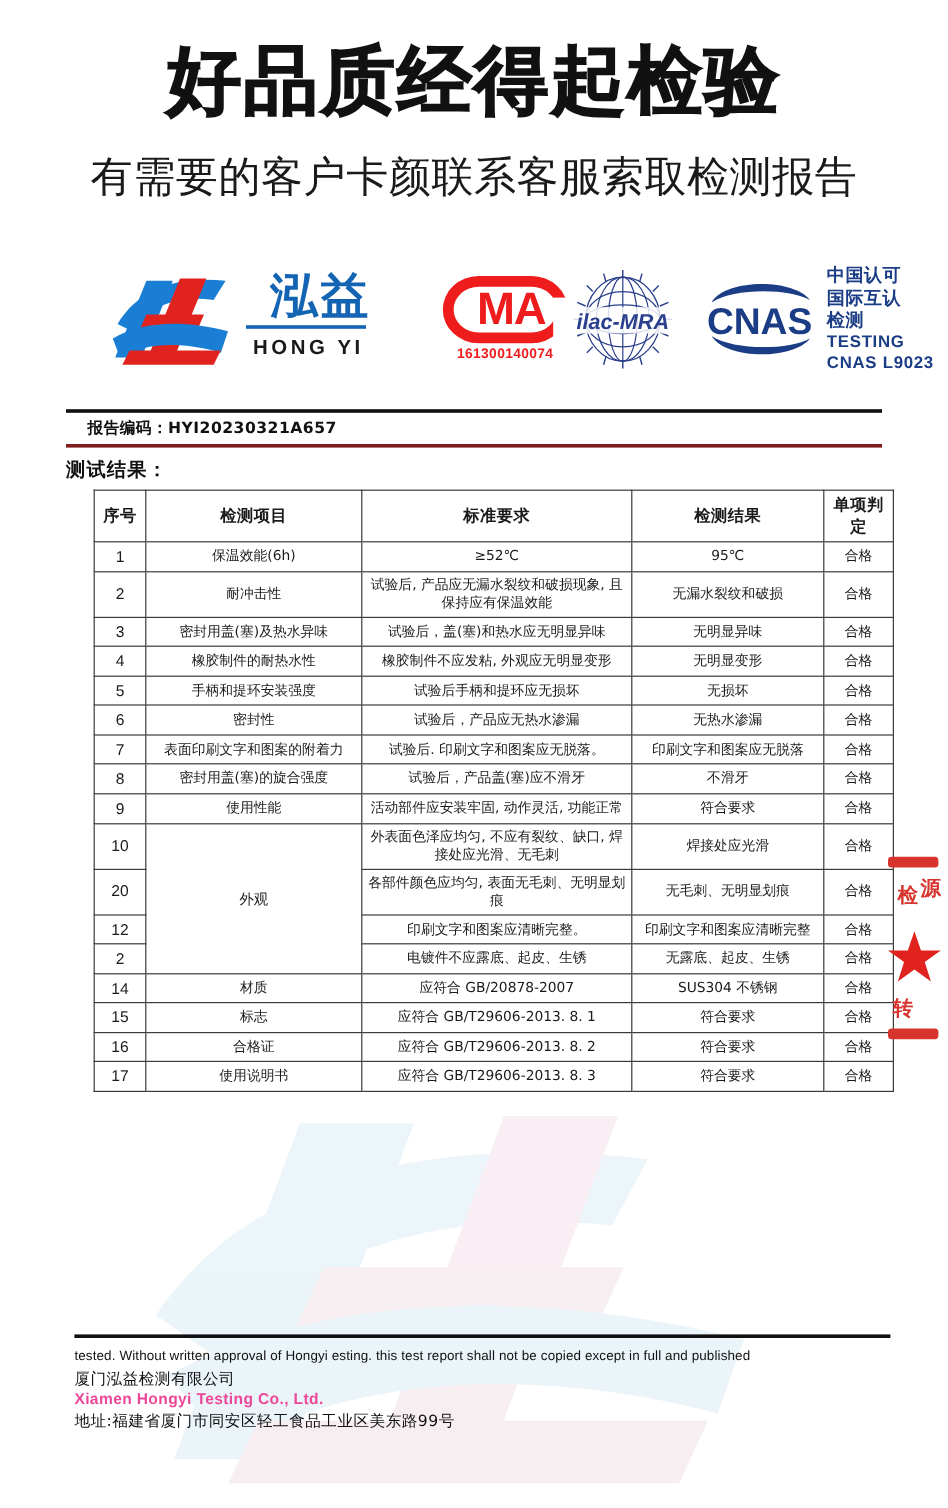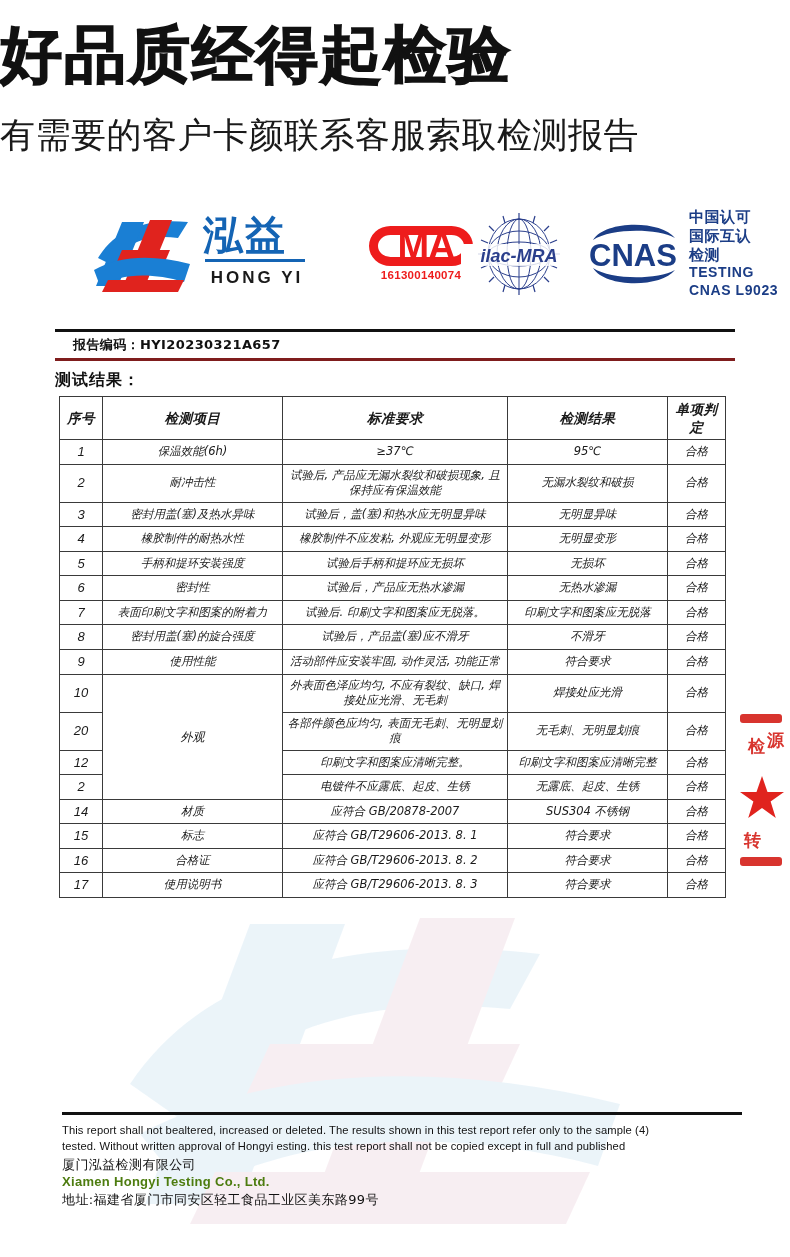--- a/index.html
+++ b/index.html
@@ -8,22 +8,22 @@
     width: 790px; height: 1257px;
     background: #ffffff;
     font-family: "Liberation Sans", "DejaVu Sans", sans-serif;
     color: #111;
     position: relative;
     overflow: hidden;
   }
 
   
   .hero {
-    text-align: left;
-    padding-top: 22px;
+    text-align: center;
+    padding-top: 34px;
   }
   .hero-title {
     font-family: "DejaVu Sans", sans-serif;
     font-weight: 900;
     font-size: 62px;
     letter-spacing: 2px;
     line-height: 1.06;
     color: #111;
     -webkit-text-stroke: 1.4px #111;
   }
@@ -49,39 +49,40 @@
   
   .hy-mark { width: 105px; height: 84px; flex: 0 0 auto; }
   .hy-text { margin-left: 6px; margin-top: -4px; }
   .hy-cn {
     font-family: "DejaVu Sans", sans-serif;
     font-weight: 700;
     font-size: 40px;
     color: #1464b4;
     letter-spacing: 2px;
     line-height: 1;
+    margin-left: 22px;
   }
   .hy-cn-underline {
     width: 100px; height: 3px; background: #1464b4; margin-top: 4px; margin-left: 2px;
   }
   .hy-en {
     font-family: "Liberation Sans", sans-serif;
     font-weight: 700;
     font-size: 17px;
     letter-spacing: 3px;
     color: #1a1a1a;
     margin-top: 6px;
     text-align: center;
     width: 108px;
   }
 
   
   .cma-wrap { margin-left: 58px; text-align: center; flex: 0 0 auto; }
   .cma-ring {
-    width: 104px; height: 40px;
+    width: 104px; height: 56px;
     border: 9px solid #ee1c1c;
     border-radius: 30px / 28px;
     position: relative;
     display: flex; align-items: center; justify-content: center;
     color: #ee1c1c;
     font-family: "Liberation Sans", sans-serif;
     font-weight: 700; font-size: 38px; line-height: 1;
     letter-spacing: -1px;
     overflow: visible;
   }
@@ -139,25 +140,24 @@
     left: 120px; top: 575px;
     width: 560px; height: 340px;
     pointer-events: none;
     z-index: 0;
   }
 
   
   .tbl-wrap { position: relative; z-index: 2; margin-top: 5px; }
   table.results {
     width: 666px;
-    margin-left: 4px;
+    margin-left: 23px;
     border-collapse: collapse;
     background: transparent;
     table-layout: fixed;
-    font-style: italic;
   }
   table.results td, table.results th {
     border: 1px solid #3a3a3a;
     font-family: "DejaVu Sans", sans-serif;
     color: #1a1a1a;
     text-align: center;
     vertical-align: middle;
     padding: 3px 3px;
     background: transparent;
     line-height: 1.35;
@@ -202,21 +202,21 @@
     line-height: 1.45;
     color: #111;
     letter-spacing: 0.1px;
   }
   .footer-cn-bold {
     font-family: "DejaVu Sans", sans-serif;
     font-weight: 400; font-size: 13px; color:#111; margin-top: 2px; letter-spacing: 0.4px;
   }
   .footer-en-bold {
     font-family: "Liberation Sans", sans-serif;
-    font-weight: 700; font-size: 13px; color:#4d7c0f; letter-spacing: 0.3px;
+    font-weight: 700; font-size: 13px; color:#ec4899; letter-spacing: 0.3px;
   }
 </style>
 </head>
 <body>
 
 <div class="hero">
   <div class="hero-title">好品质经得起检验</div>
   <div class="hero-sub">有需要的客户卡颜联系客服索取检测报告</div>
 </div>
 
@@ -327,21 +327,21 @@
           <th>检测项目</th>
           <th>标准要求</th>
           <th>检测结果</th>
           <th>单项判定</th>
         </tr>
       </thead>
       <tbody>
         <tr>
           <td class="idx">1</td>
           <td>保温效能(6h)</td>
-          <td>≥37℃</td>
+          <td>≥52℃</td>
           <td>95℃</td>
           <td>合格</td>
         </tr>
         <tr>
           <td class="idx">2</td>
           <td>耐冲击性</td>
           <td>试验后, 产品应无漏水裂纹和破损现象, 且保持应有保温效能</td>
           <td>无漏水裂纹和破损</td>
           <td>合格</td>
         </tr>
@@ -459,18 +459,17 @@
     <rect x="6" y="157" width="42" height="9" rx="3" fill="#d8342e"></rect>
     <text x="14" y="52" font-family="DejaVu Sans, sans-serif" font-size="17" font-weight="bold" fill="#d8342e">检</text>
     <text x="33" y="46" font-family="DejaVu Sans, sans-serif" font-size="17" font-weight="bold" fill="#d8342e">源</text>
     <polygon points="28,76 33.5,92 50,92 36.6,101.6 41.8,118 28,108 14.2,118 19.4,101.6 6,92 22.5,92" fill="#e0231e"></polygon>
     <text x="10" y="146" font-family="DejaVu Sans, sans-serif" font-size="17" font-weight="bold" fill="#d8342e">转</text>
   </svg>
 </div>
 
 <div class="footer">
   <div class="footer-rule"></div>
-  <div class="footer-en">This report shall not bealtered, increased or deleted. The results shown in this test report refer only to the sample (4)</div>
   <div class="footer-en">tested. Without written approval of Hongyi esting. this test report shall not be copied except in full and published</div>
   <div class="footer-cn-bold">厦门泓益检测有限公司</div>
   <div class="footer-en-bold">Xiamen Hongyi Testing Co., Ltd.</div>
   <div class="footer-cn-bold">地址:福建省厦门市同安区轻工食品工业区美东路99号</div>
 </div>
 
 </body></html>

